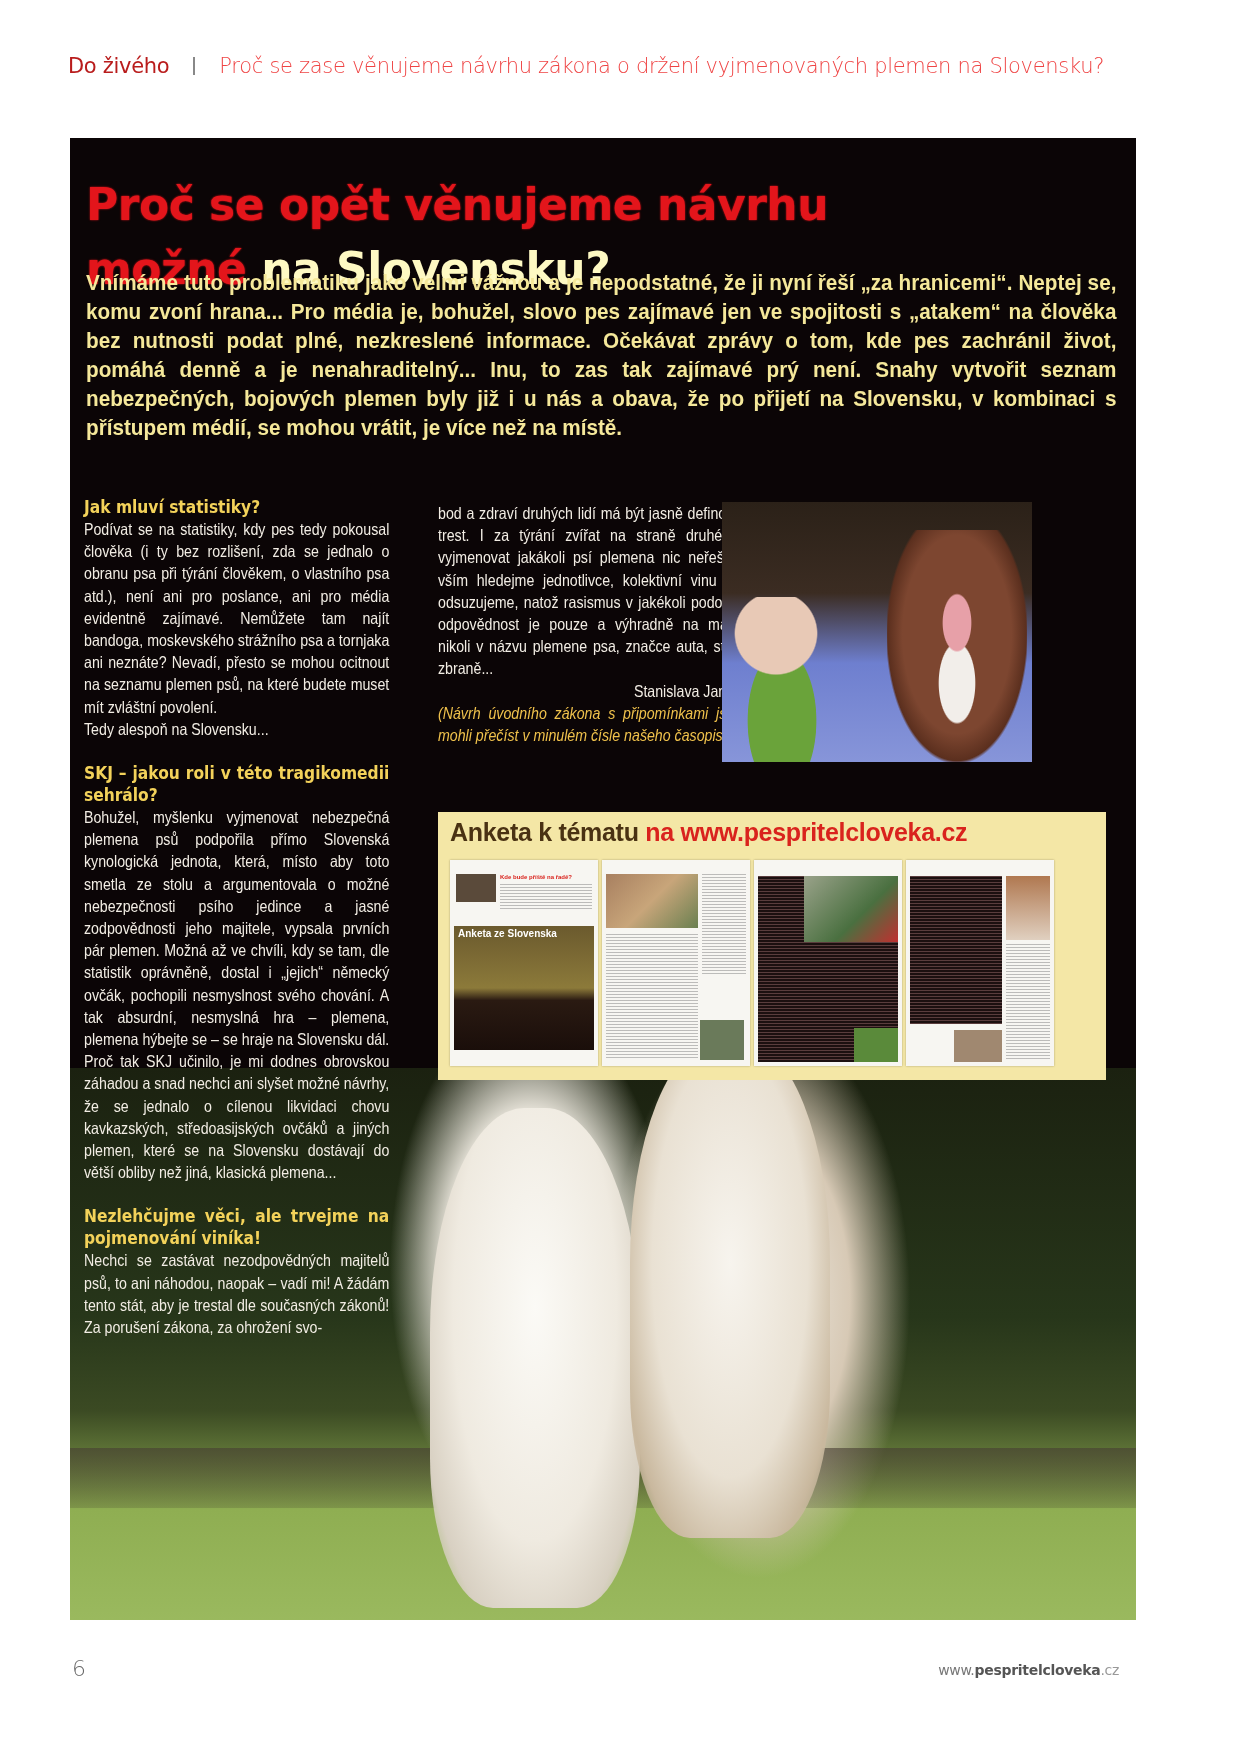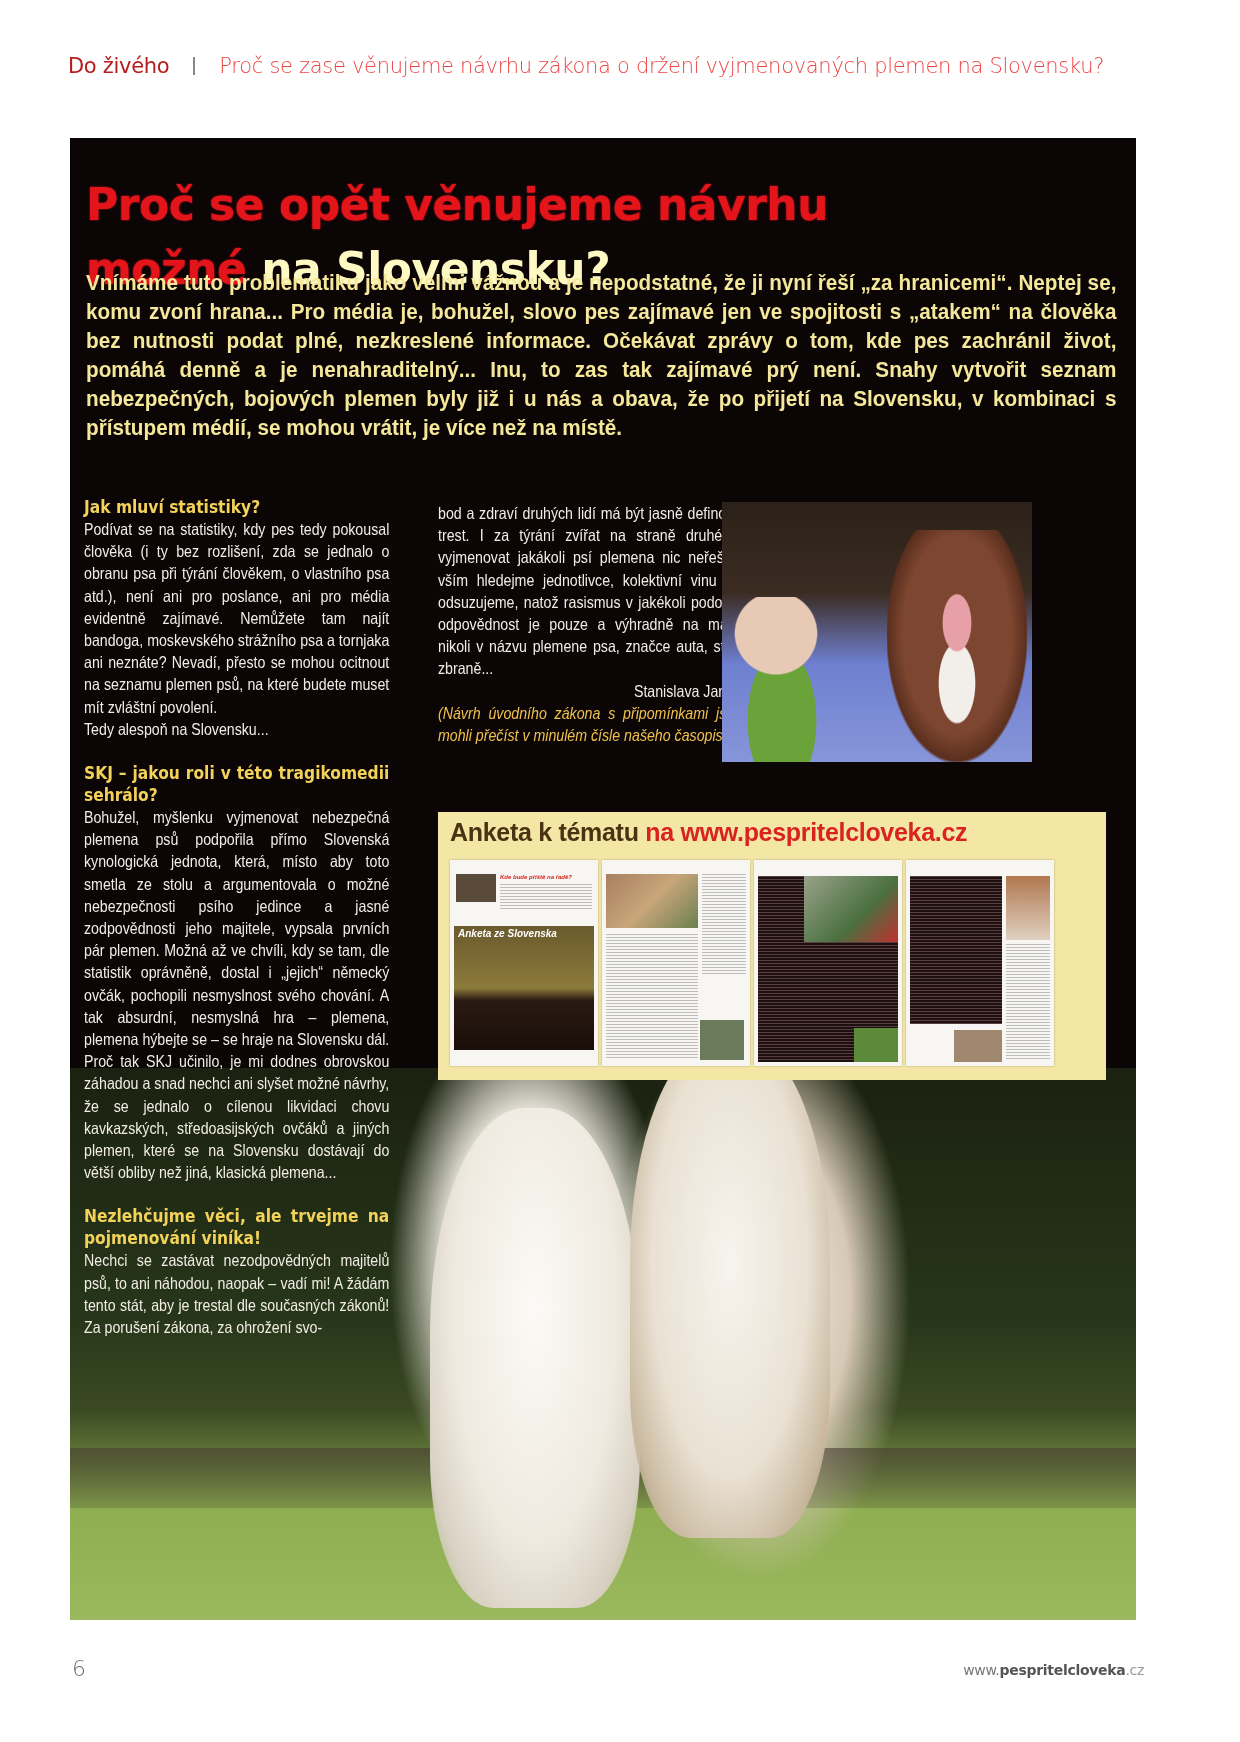--- a/index.html
+++ b/index.html
@@ -36,29 +36,29 @@
 
   .baby-photo { position: absolute; left: 652px; top: 364px; width: 310px; height: 260px; background: linear-gradient(180deg, #2b2118 0%, #3b2c22 35%, #6e7fcf 62%, #8795d9 100%); overflow: hidden; }
   .baby-photo .baby { position: absolute; left: 0; top: 95px; width: 120px; height: 165px; background: radial-gradient(circle at 45% 22%, #e8c9b6 0 28%, rgba(0,0,0,0) 29%), radial-gradient(ellipse at 50% 75%, #6aa33a 0 40%, rgba(0,0,0,0) 41%); }
   .baby-photo .pitbull { position: absolute; left: 165px; top: 28px; width: 140px; height: 232px; background: radial-gradient(ellipse at 50% 40%, #e7a0a8 0 14%, rgba(0,0,0,0) 15%), radial-gradient(ellipse at 50% 66%, #f2eeea 0 18%, rgba(0,0,0,0) 19%), radial-gradient(ellipse at 50% 45%, #7d4630 0 55%, #5b2f1e 70%, rgba(0,0,0,0) 72%); }
 
   .poll-box { position: absolute; left: 368px; top: 674px; width: 668px; height: 268px; background: #f4e7a6; }
   .poll-title { position: absolute; left: 12px; top: 6px; font-family: Liberation Sans, sans-serif; font-weight: 900; font-size: 25px; color: #4a3213; letter-spacing: -0.3px; white-space: nowrap; }
   .poll-title .url { color: #d9231d; }
   .thumb { position: absolute; top: 48px; height: 206px; background: #f7f6f2; box-shadow: 0 0 2px rgba(0,0,0,0.3); overflow: hidden; }
   .thumb .blk { position: absolute; }
-  .t1 { left: 12px; width: 148px; font-style: italic; }
+  .t1 { left: 12px; width: 148px; }
   .t2 { left: 164px; width: 148px; }
   .t3 { left: 316px; width: 148px; }
   .t4 { left: 468px; width: 148px; }
   .lines { background: repeating-linear-gradient(180deg, #8c8c8c 0 1px, rgba(0,0,0,0) 1px 3px); opacity: 0.55; }
   .darklines { background: repeating-linear-gradient(180deg, #5a3d3d 0 1px, #1c1010 1px 3px); }
 
   .page-number { position: absolute; left: 72px; top: 1656px; font-size: 22px; color: #666; font-family: "DejaVu Sans", sans-serif; font-weight: 300; }
-  .footer-url { position: absolute; right: 96px; top: 1662px; font-size: 14px; color: #777; font-family: "DejaVu Sans", sans-serif; letter-spacing: -0.3px; }
+  .footer-url { position: absolute; right: 121px; top: 1662px; font-size: 14px; color: #777; font-family: "DejaVu Sans", sans-serif; letter-spacing: -0.3px; }
   .footer-url .brand { color: #555; font-weight: bold; }
   .footer-url .tld { color: #999; }
 </style>
 </head>
 <body>
 
 <div class="running-head">
   <span class="section">Do živého</span><span class="sep"></span><span class="subtitle">Proč se zase věnujeme návrhu zákona o držení vyjmenovaných plemen na Slovensku?</span>
 </div>
 

